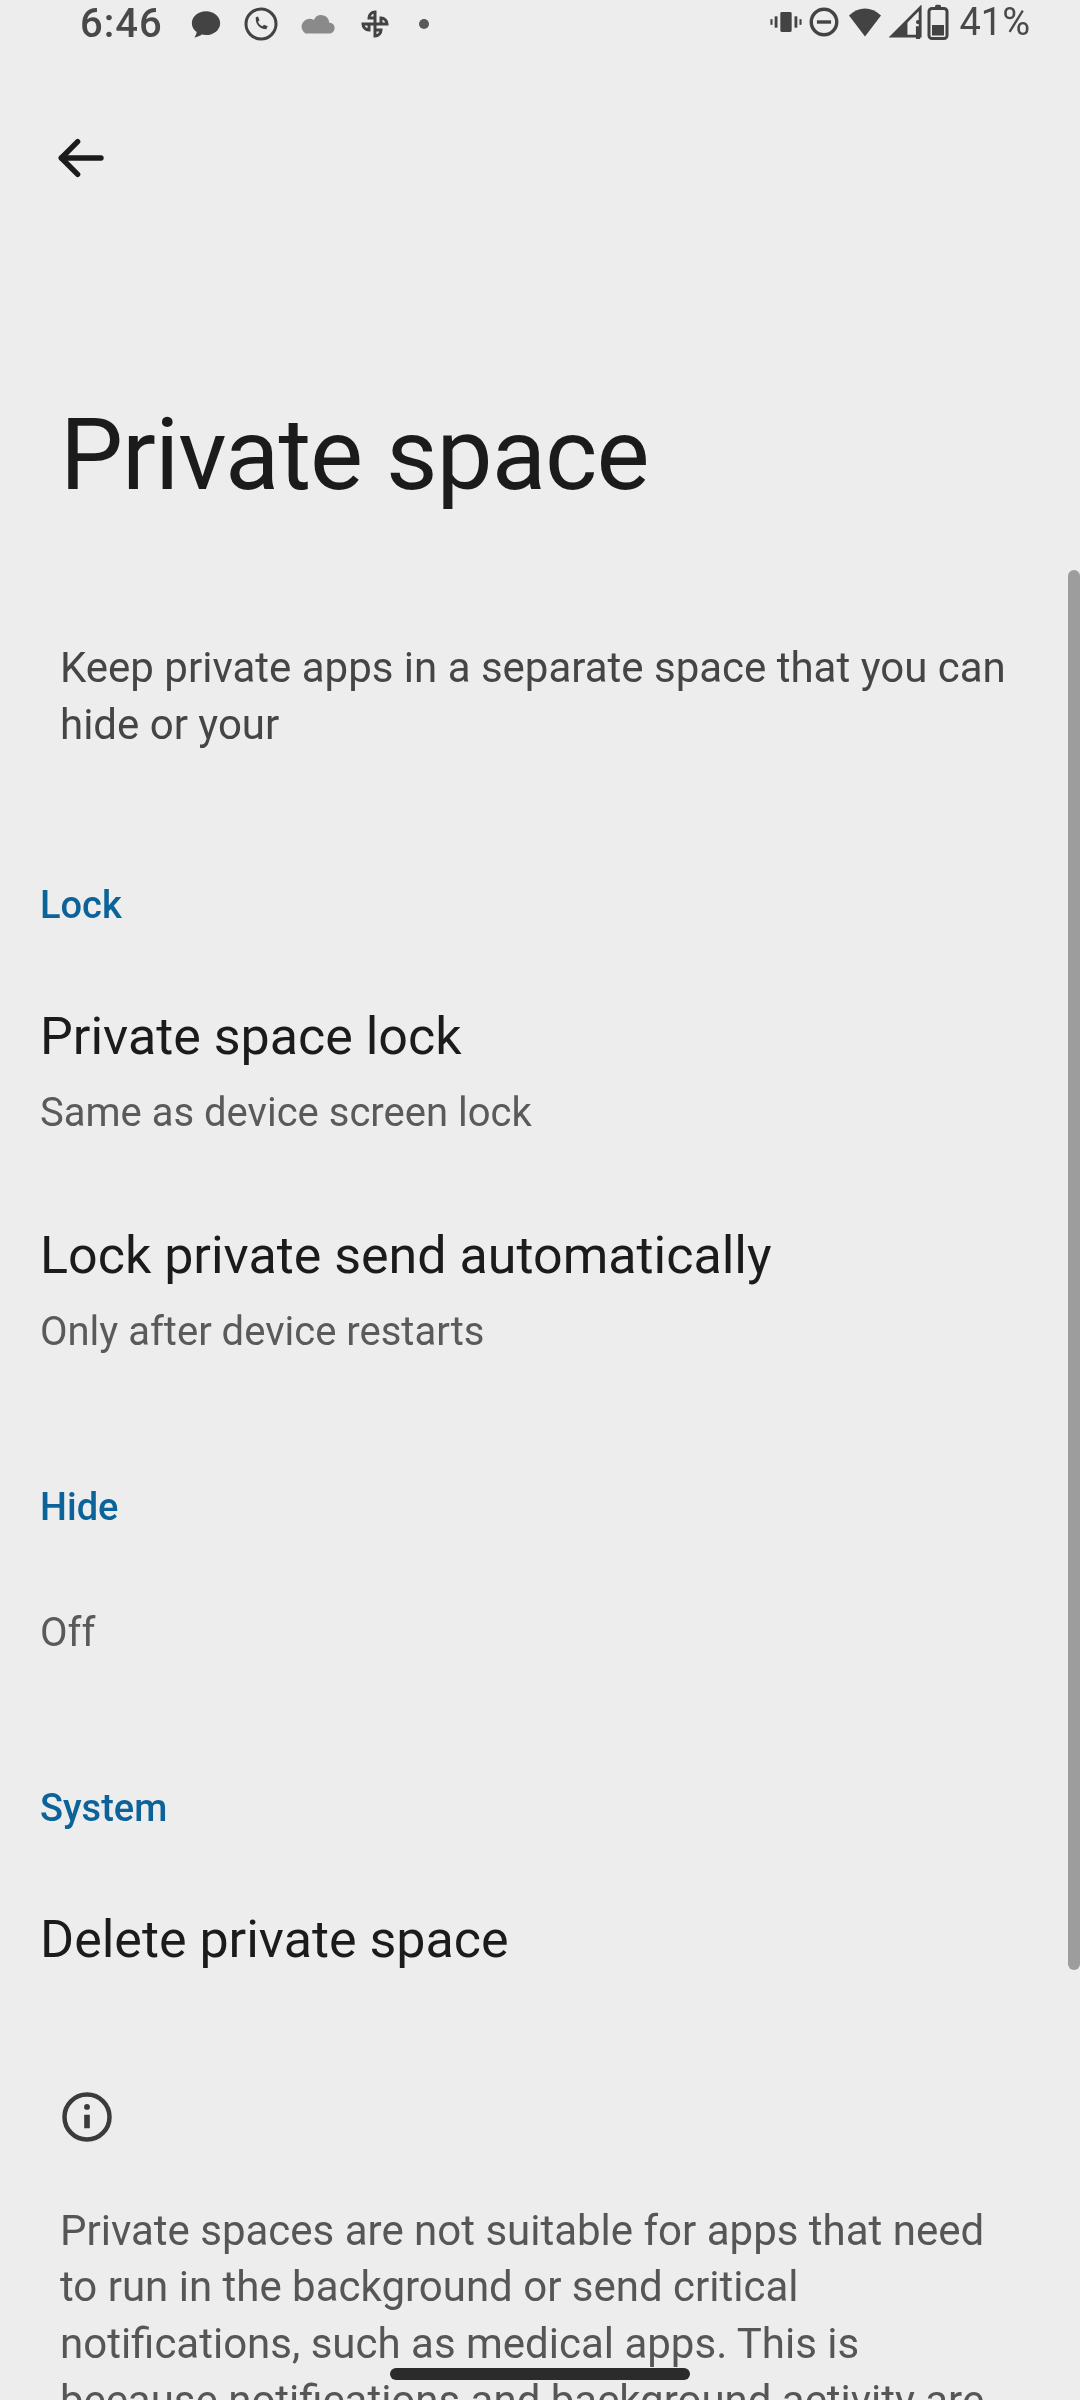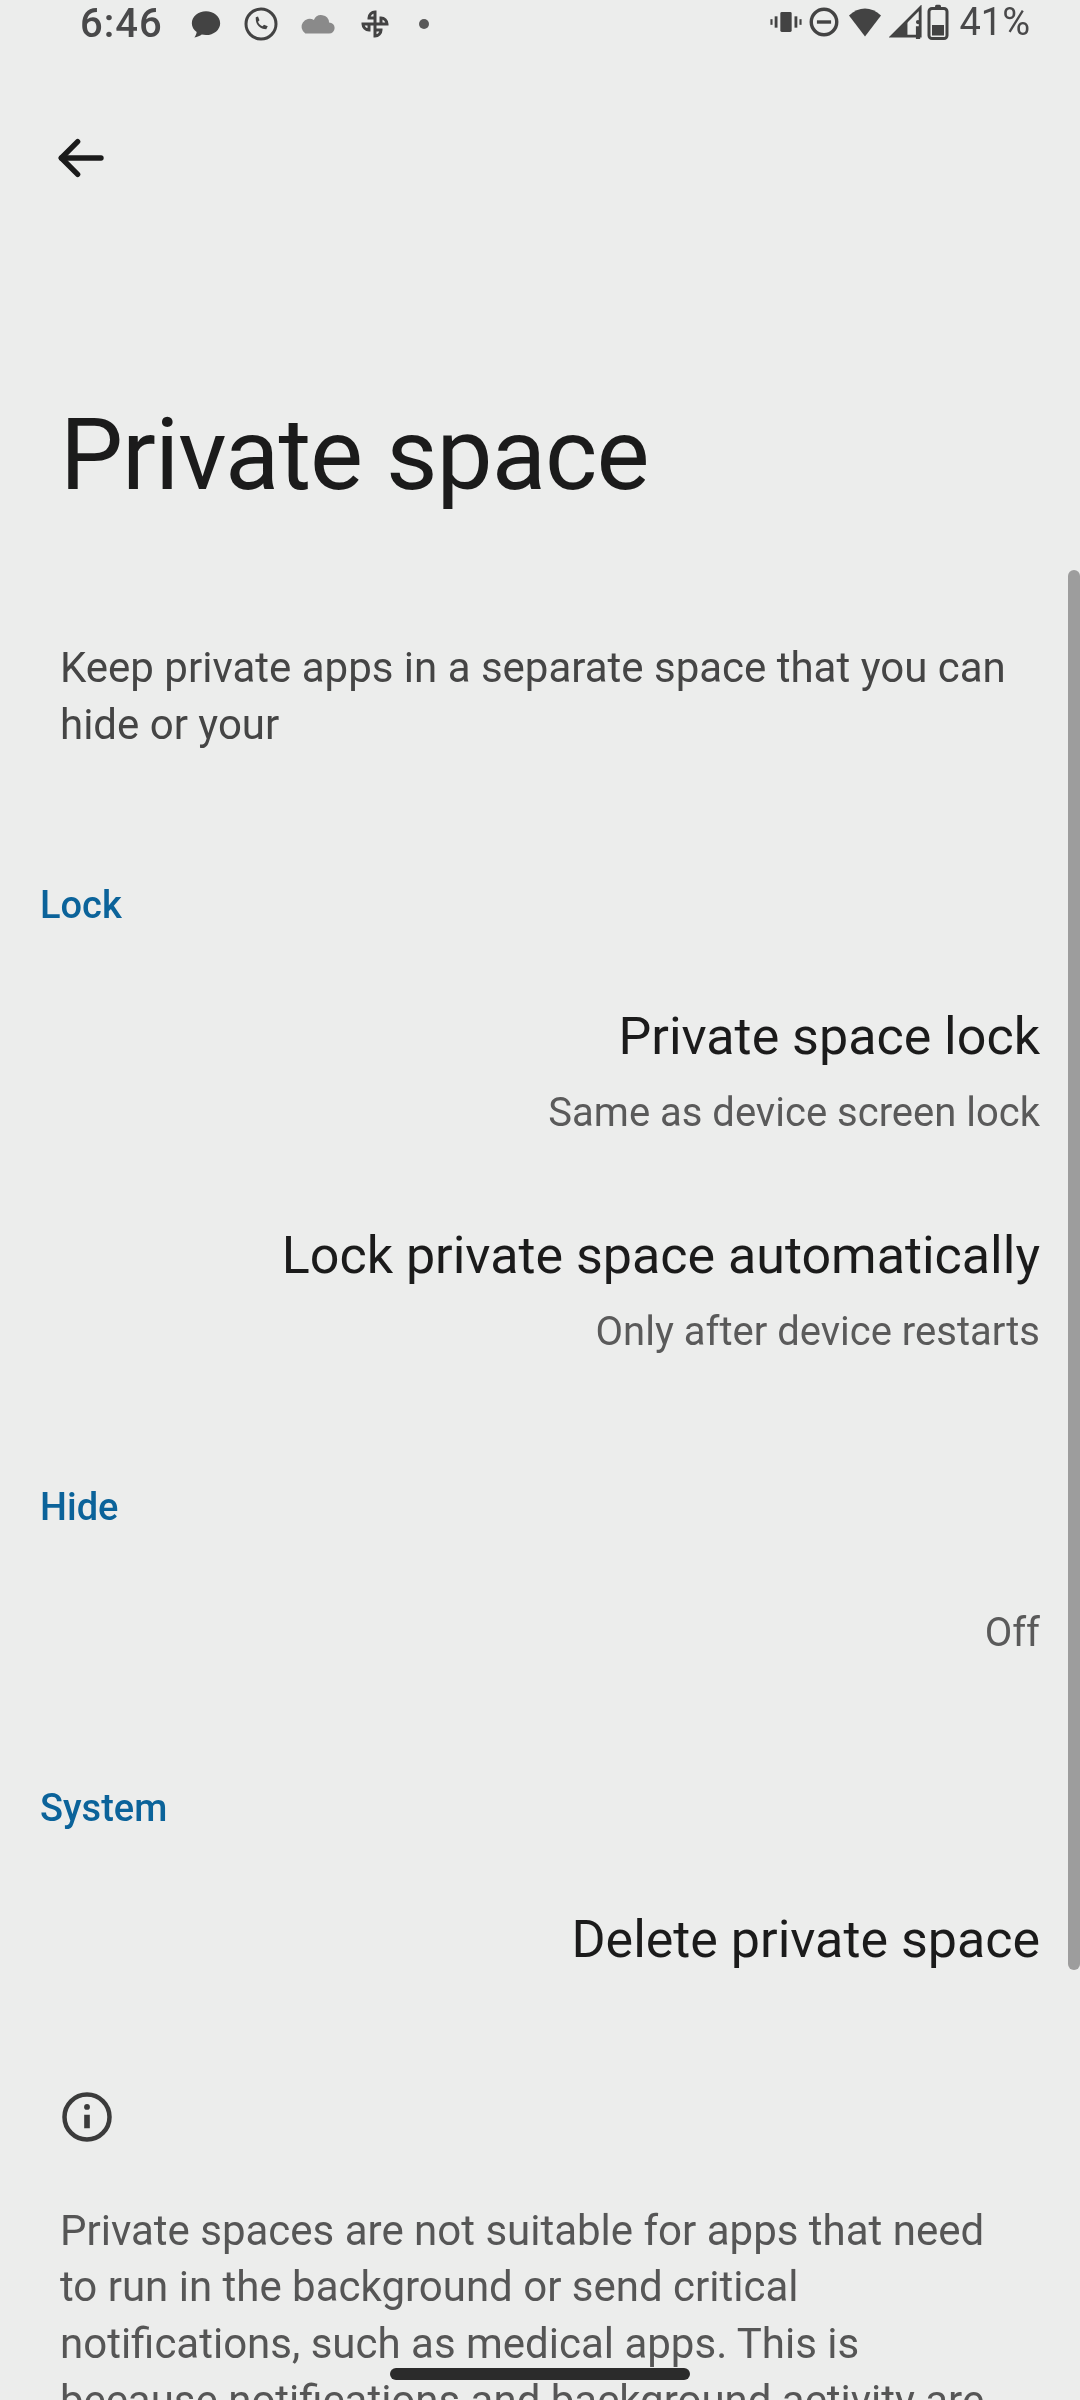--- a/index.html
+++ b/index.html
@@ -60,21 +60,20 @@
   .section-label {
     margin-top: 130px;
     font-size: 38px;
     font-weight: 500;
     color: #0b639a;
   }
 
   .pref {
     margin-top: 80px;
     cursor:pointer;
-    text-align:right;
   }
   .pref + .pref { margin-top: 90px; }
   .pref-title {
     font-size: 52px;
     font-weight: 400;
     color:#1b1b1b;
     line-height:1.15;
   }
   .pref-summary {
     margin-top: 22px;
@@ -200,21 +199,21 @@
 
 <div class="section">
   <div class="section-label">Lock</div>
 
   <div class="pref">
     <div class="pref-title">Private space lock</div>
     <div class="pref-summary">Same as device screen lock</div>
   </div>
 
   <div class="pref">
-    <div class="pref-title">Lock private space automatically</div>
+    <div class="pref-title">Lock private send automatically</div>
     <div class="pref-summary">Only after device restarts</div>
   </div>
 </div>
 
 <div class="section">
   <div class="section-label">Hide</div>
 
   <div class="pref">
     <div class="pref-summary">Off</div>
   </div>

